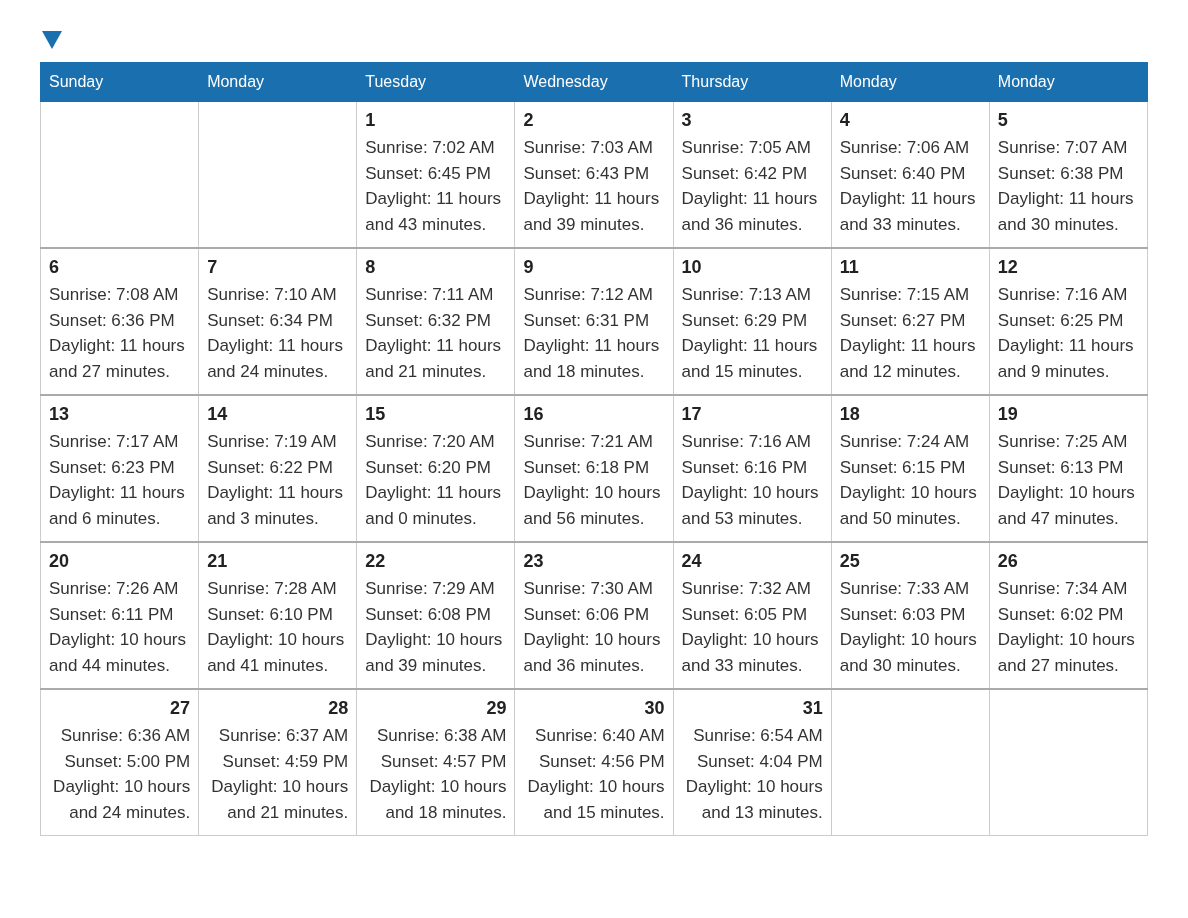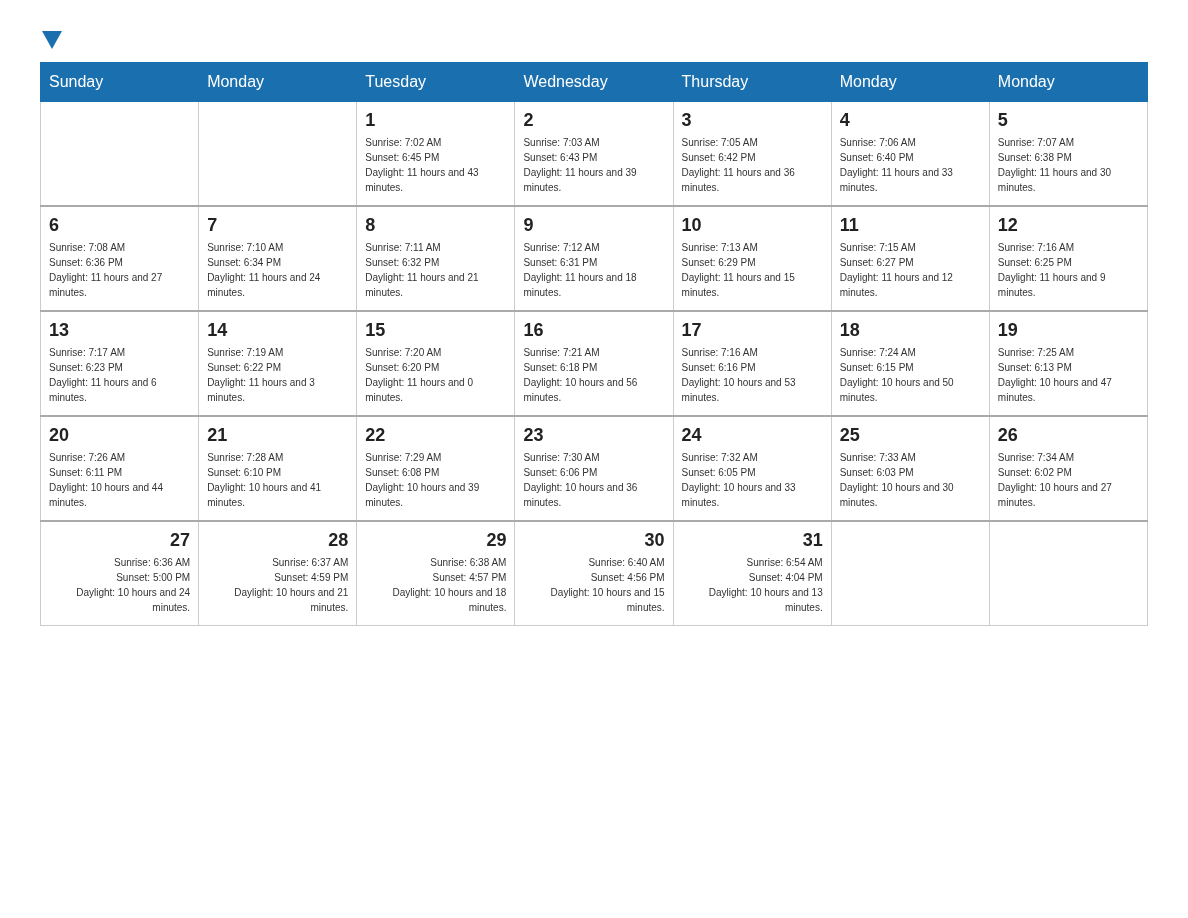--- a/index.html
+++ b/index.html
@@ -58,21 +58,21 @@
       min-height: 100px;
     }
     .day-number {
       font-size: 18px;
       font-weight: bold;
       color: #222;
       display: block;
       margin-bottom: 4px;
     }
     .day-info {
-      font-size: 10px;
+      font-size: 17px;
       color: #333;
       line-height: 1.5;
     }
     .day-info span {
       display: block;
     }
     tbody tr {
       border-bottom: 2px solid #aaaaaa;
     }
     tbody tr:last-child {

